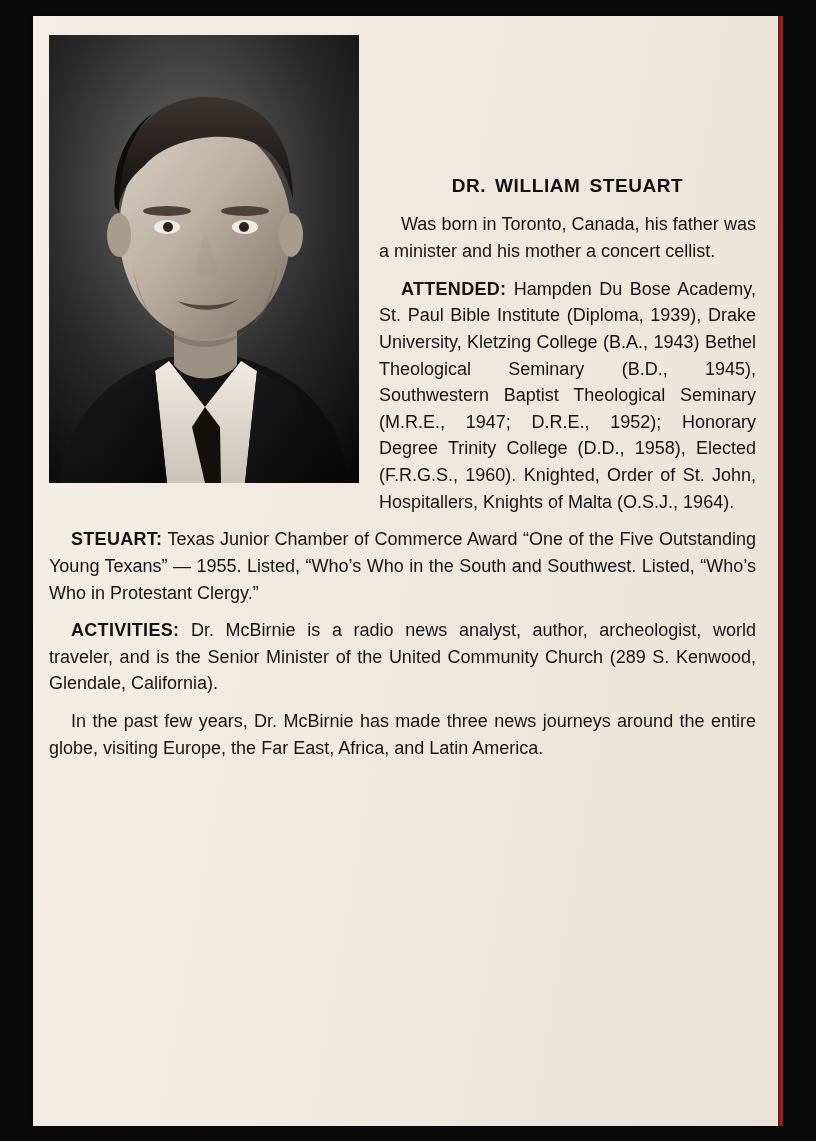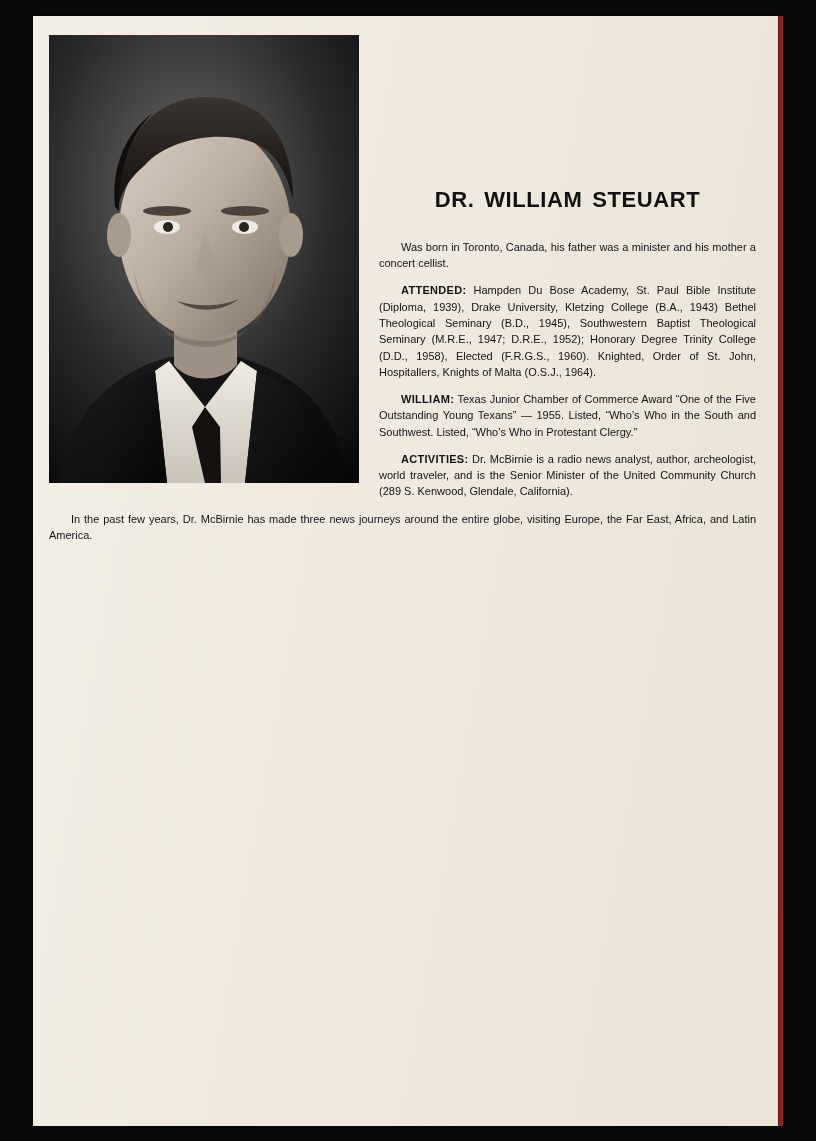--- a/index.html
+++ b/index.html
@@ -43,35 +43,35 @@
     z-index:2;
   }
   .photo svg{display:block;}
   .content{
     position:absolute;
     left:16px;top:19px;
     right:22px;
     z-index:3;
   }
   .title{
-    margin:12px;
+    margin:0;
     padding-left:330px;
     padding-top:140px;
-    font-size:22px;
+    font-size:19px;
     font-weight:bold;
     letter-spacing:0.6px;
     color:#111;
     line-height:1.18;
     text-align:center;
     word-spacing:3px;
   }
   .title .l2{display:block;}
   .body{
     padding-top:14px;
-    font-size:11px;
+    font-size:18px;
     line-height:1.48;
     color:#141414;
     text-align:justify;
     -webkit-hyphens:auto;hyphens:auto;
   }
   .body p{margin:0 0 11px 0;text-indent:22px;}
   .floatbox{
     float:left;
     width:330px;height:455px;
     shape-outside:inset(0);
@@ -154,21 +154,21 @@
     <div class="content">
       <div class="floatbox"></div>
 
       <h1 class="title">
         <span>DR.  WILLIAM  STEUART</span>
       </h1>
 
       <div class="body">
         <p class="lead"><span>Was born in Toronto, Canada, his father was a minister and his mother a concert cellist.</span></p>
         <p><b>ATTENDED:</b><span> Hampden Du Bose Academy, St. Paul Bible Institute (Diploma, 1939), Drake University, Kletzing College (B.A., 1943) Bethel Theological Seminary (B.D., 1945), Southwestern Baptist Theological Seminary (M.R.E., 1947; D.R.E., 1952); Honorary Degree Trinity College (D.D., 1958), Elected (F.R.G.S., 1960). Knighted, Order of St. John, Hospitallers, Knights of Malta (O.S.J., 1964).</span></p>
-        <p><b>WILLIAM:</b><span> Texas Junior Chamber of Commerce Award “One of the Five Outstanding Young Texans” — 1955. Listed, “Who’s Who in the South and Southwest. Listed, “Who’s Who in Protestant Clergy.”</span></p>
+        <p><b>STEUART:</b><span> Texas Junior Chamber of Commerce Award “One of the Five Outstanding Young Texans” — 1955. Listed, “Who’s Who in the South and Southwest. Listed, “Who’s Who in Protestant Clergy.”</span></p>
         <p><b>ACTIVITIES:</b><span> Dr. McBirnie is a radio news analyst, author, archeologist, world traveler, and is the Senior Minister of the United Community Church (289 S. Kenwood, Glendale, California).</span></p>
         <p><span>In the past few years, Dr. McBirnie has made three news journeys around the entire globe, visiting Europe, the Far East, Africa, and Latin America.</span></p>
       </div>
       <div class="clear"></div>
     </div>
 
   </div>
 </div>
 
 </body></html>

